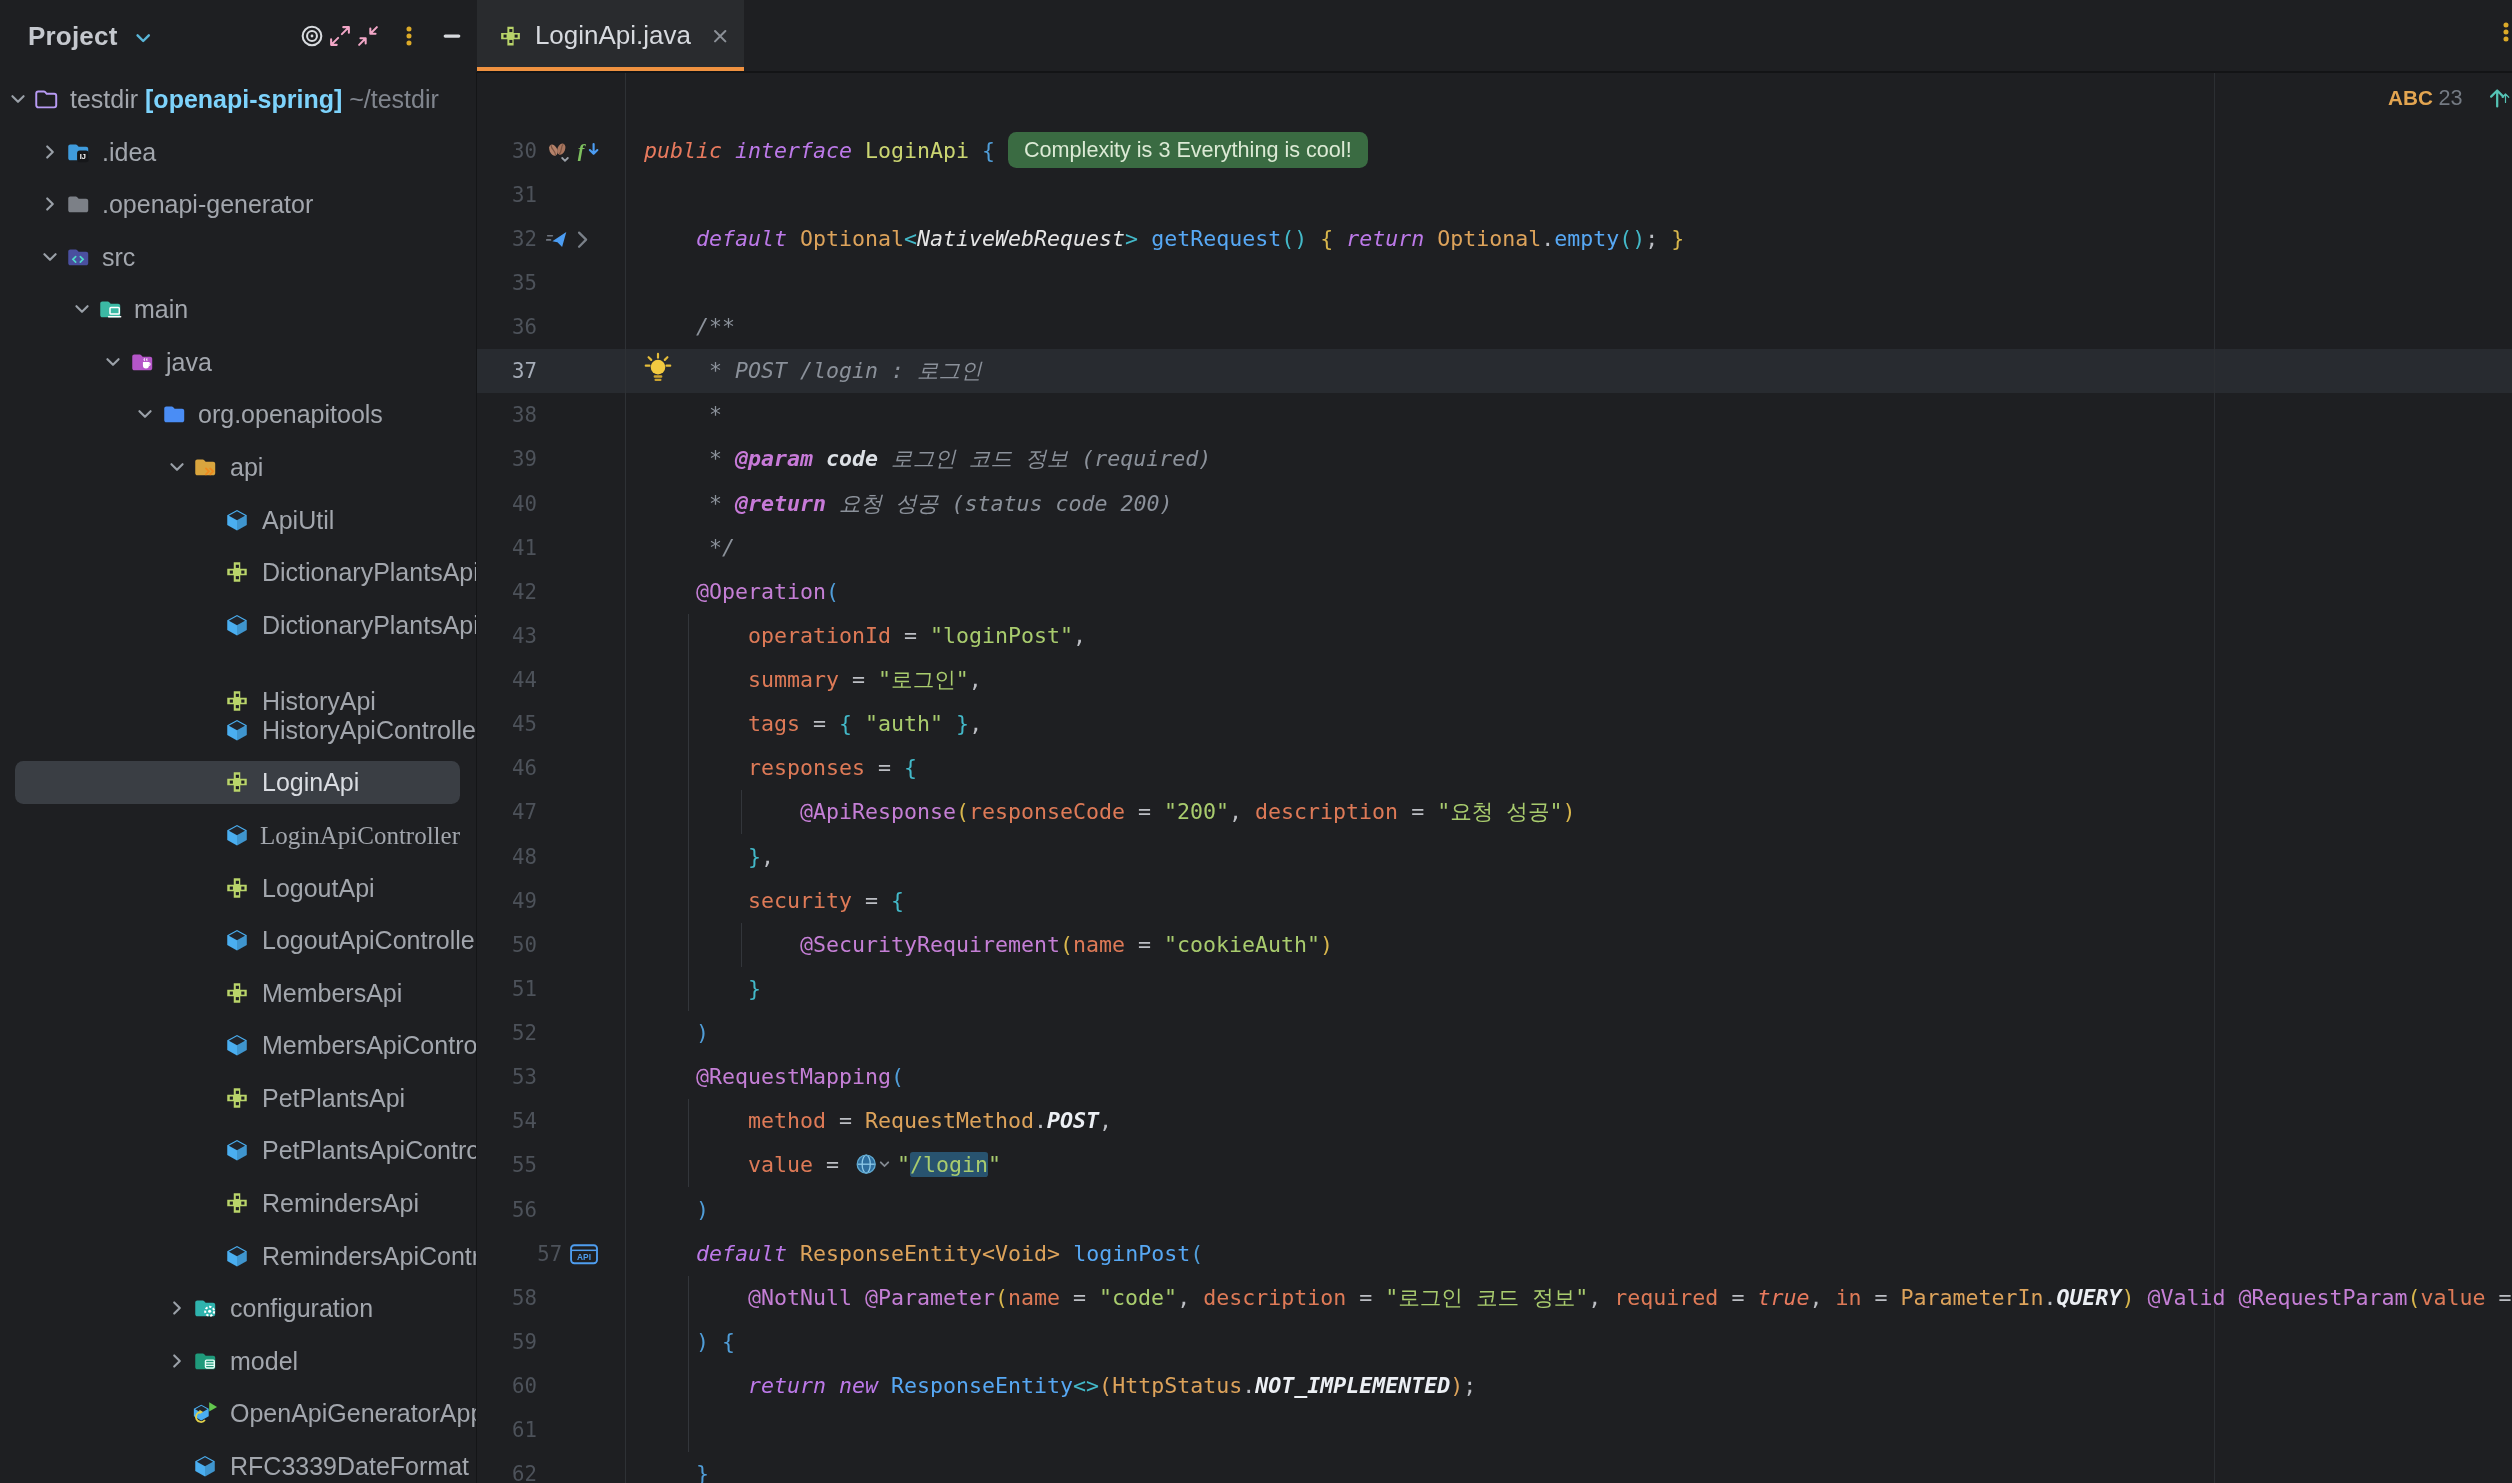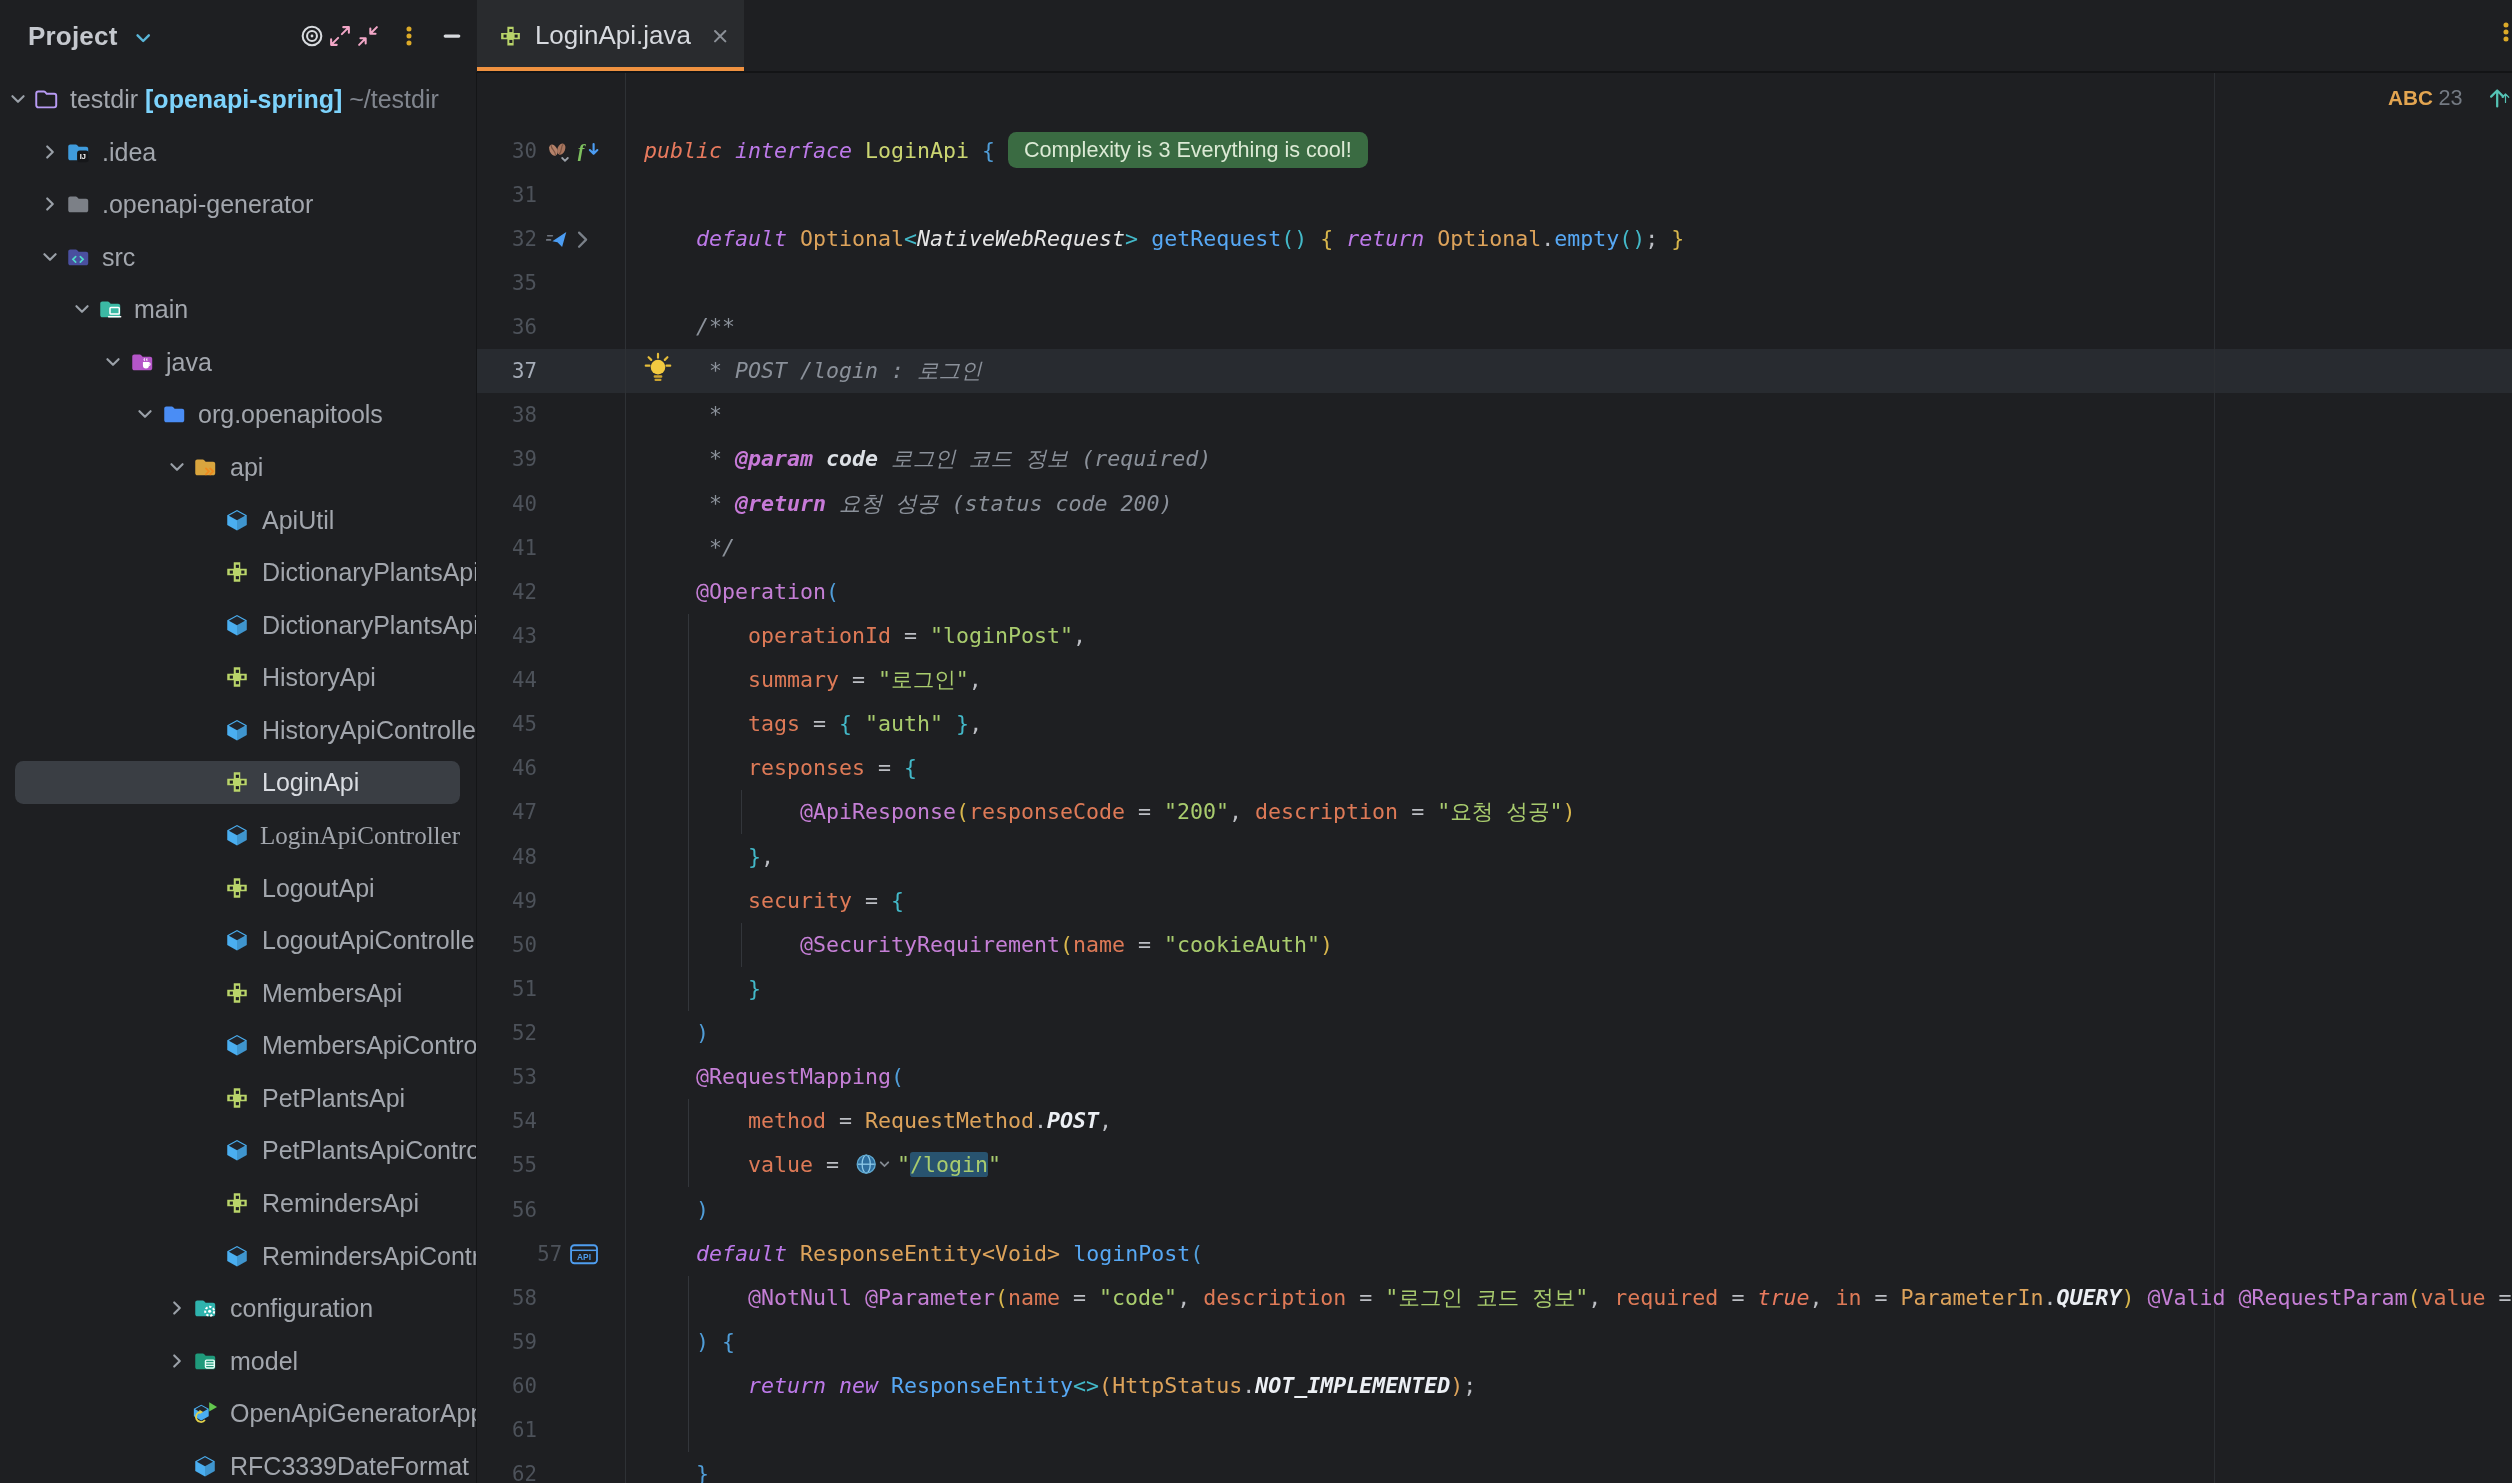--- a/index.html
+++ b/index.html
@@ -296,21 +296,21 @@
     <div class="tree-row" style="top: 527px;">
       <span class="icn tree-ic" style="left: 224px;">
         <svg width="26" height="26" viewBox="0 0 28 28" xmlns="http://www.w3.org/2000/svg">
           <polygon points="14,3.2 24.5,9 24.5,19.5 14,25.3 3.5,19.5 3.5,9" fill="#4aaef0"></polygon>
           <polygon points="14,4.6 22.8,9.4 14,14.2 5.2,9.4" fill="#20242b"></polygon>
           <polygon points="14,14.2 24.5,9 24.5,19.5 14,25.3" fill="#000" opacity="0.14"></polygon>
         </svg>
       </span>
       <span class="tree-label" style="left: 262px;">DictionaryPlantsApiController</span>
     </div>
-    <div class="tree-row" style="top: 579px; padding-left: 48px;">
+    <div class="tree-row" style="top: 603px; padding-left: 48px;">
       <span class="icn tree-ic" style="left: 224px;">
         <svg width="26" height="26" viewBox="0 0 28 28" xmlns="http://www.w3.org/2000/svg">
           <path d="M10.5 3.5h7v7h7v7h-7v7h-7v-7h-7v-7h7z" fill="#b9d46a"></path>
           <rect x="12.7" y="6.2" width="3.4" height="3.4" fill="#1e1f22"></rect>
           <rect x="12.7" y="18.4" width="3.4" height="3.4" fill="#1e1f22"></rect>
           <rect x="6.2" y="12.4" width="3.4" height="3.4" fill="#1e1f22"></rect>
           <rect x="18.6" y="12.4" width="3.4" height="3.4" fill="#1e1f22"></rect>
         </svg>
       </span>
       <span class="tree-label" style="left: 262px;">HistoryApi</span>

